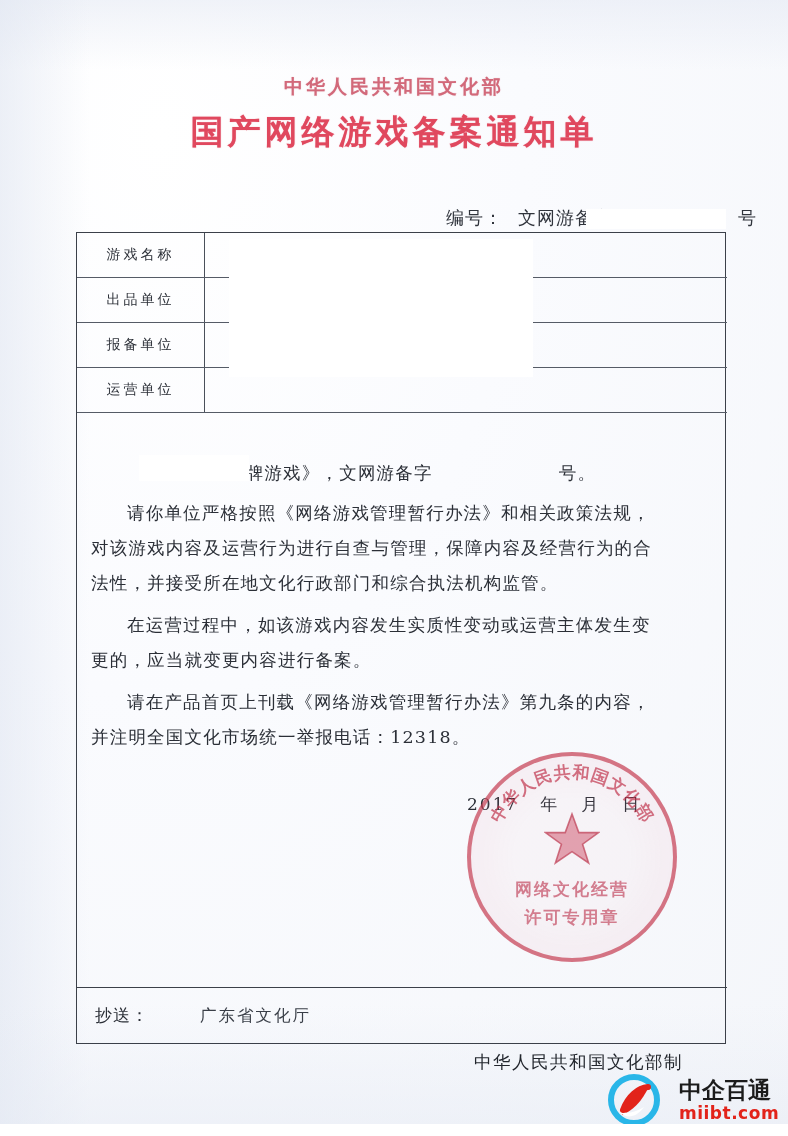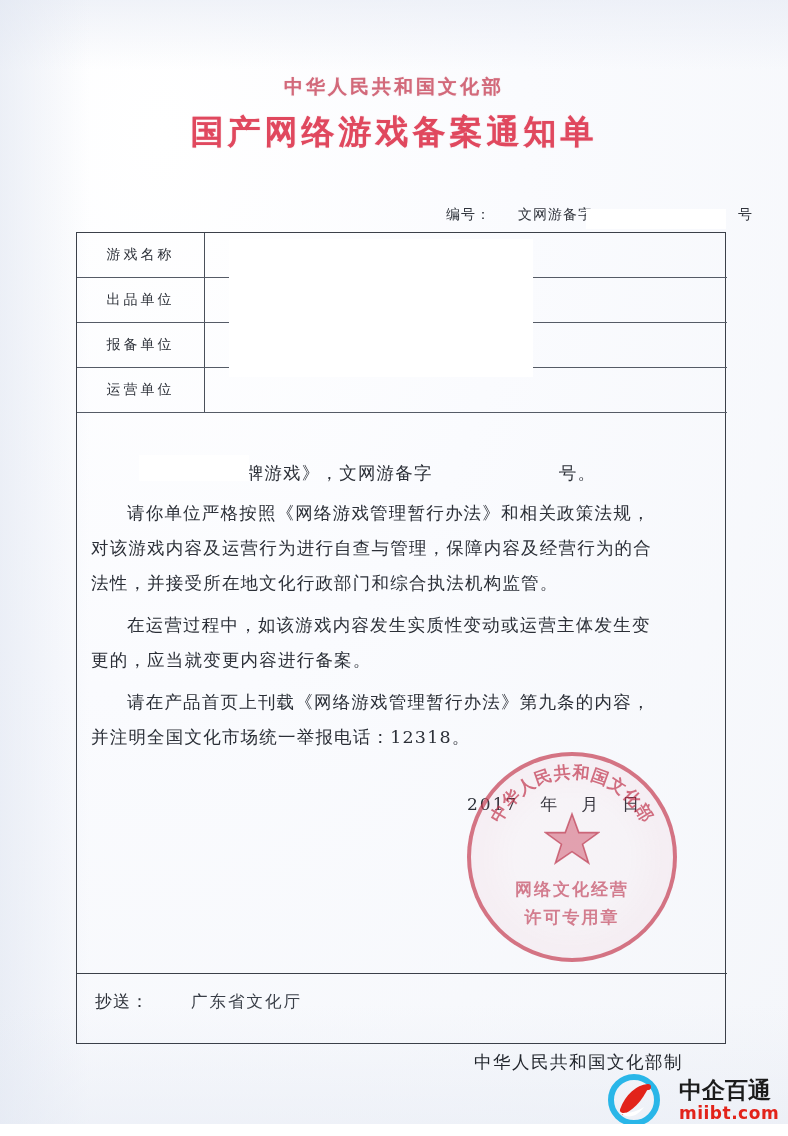--- a/index.html
+++ b/index.html
@@ -71,21 +71,21 @@
     text-shadow: 0 0 1px rgba(224,72,94,0.6);
   }
 
   
   .serial-row {
     position: absolute;
     top: 206px;
     left: 446px;
     width: 320px;
     height: 28px;
-    font-size: 14px;
+    font-size: 18px;
     color: #30343c;
     letter-spacing: 1px;
     font-family: "DejaVu Serif", "Liberation Serif", serif;
   }
   .serial-label { position: absolute; left: 0; top: 0; }
   .serial-prefix { position: absolute; left: 72px; top: 0; }
   .serial-blank {
     position: absolute;
     left: 140px; top: 3px;
     width: 140px; height: 20px;
@@ -261,27 +261,28 @@
     letter-spacing: 2px;
     color: rgba(190, 55, 80, 0.72);
   }
   .seal-inner-1 { top: 122px; font-family: Liberation Serif, serif; }
   .seal-inner-2 { top: 150px; }
 
   
   .cc-row {
     position: absolute;
     left: 0;
-    bottom: 14px;
+    bottom: 0;
     width: 650px;
     height: 56px;
     border-top: 1.6px solid #3b4049;
     box-sizing: border-box;
     display: flex;
     align-items: center;
+    gap: 9px;
   }
   .cc-label {
     margin-left: 18px;
     font-size: 17px;
     letter-spacing: 1px;
     color: #2b2f37;
     font-family: "DejaVu Serif", "Liberation Serif", serif;
   }
   .cc-value {
     margin-left: 42px;

